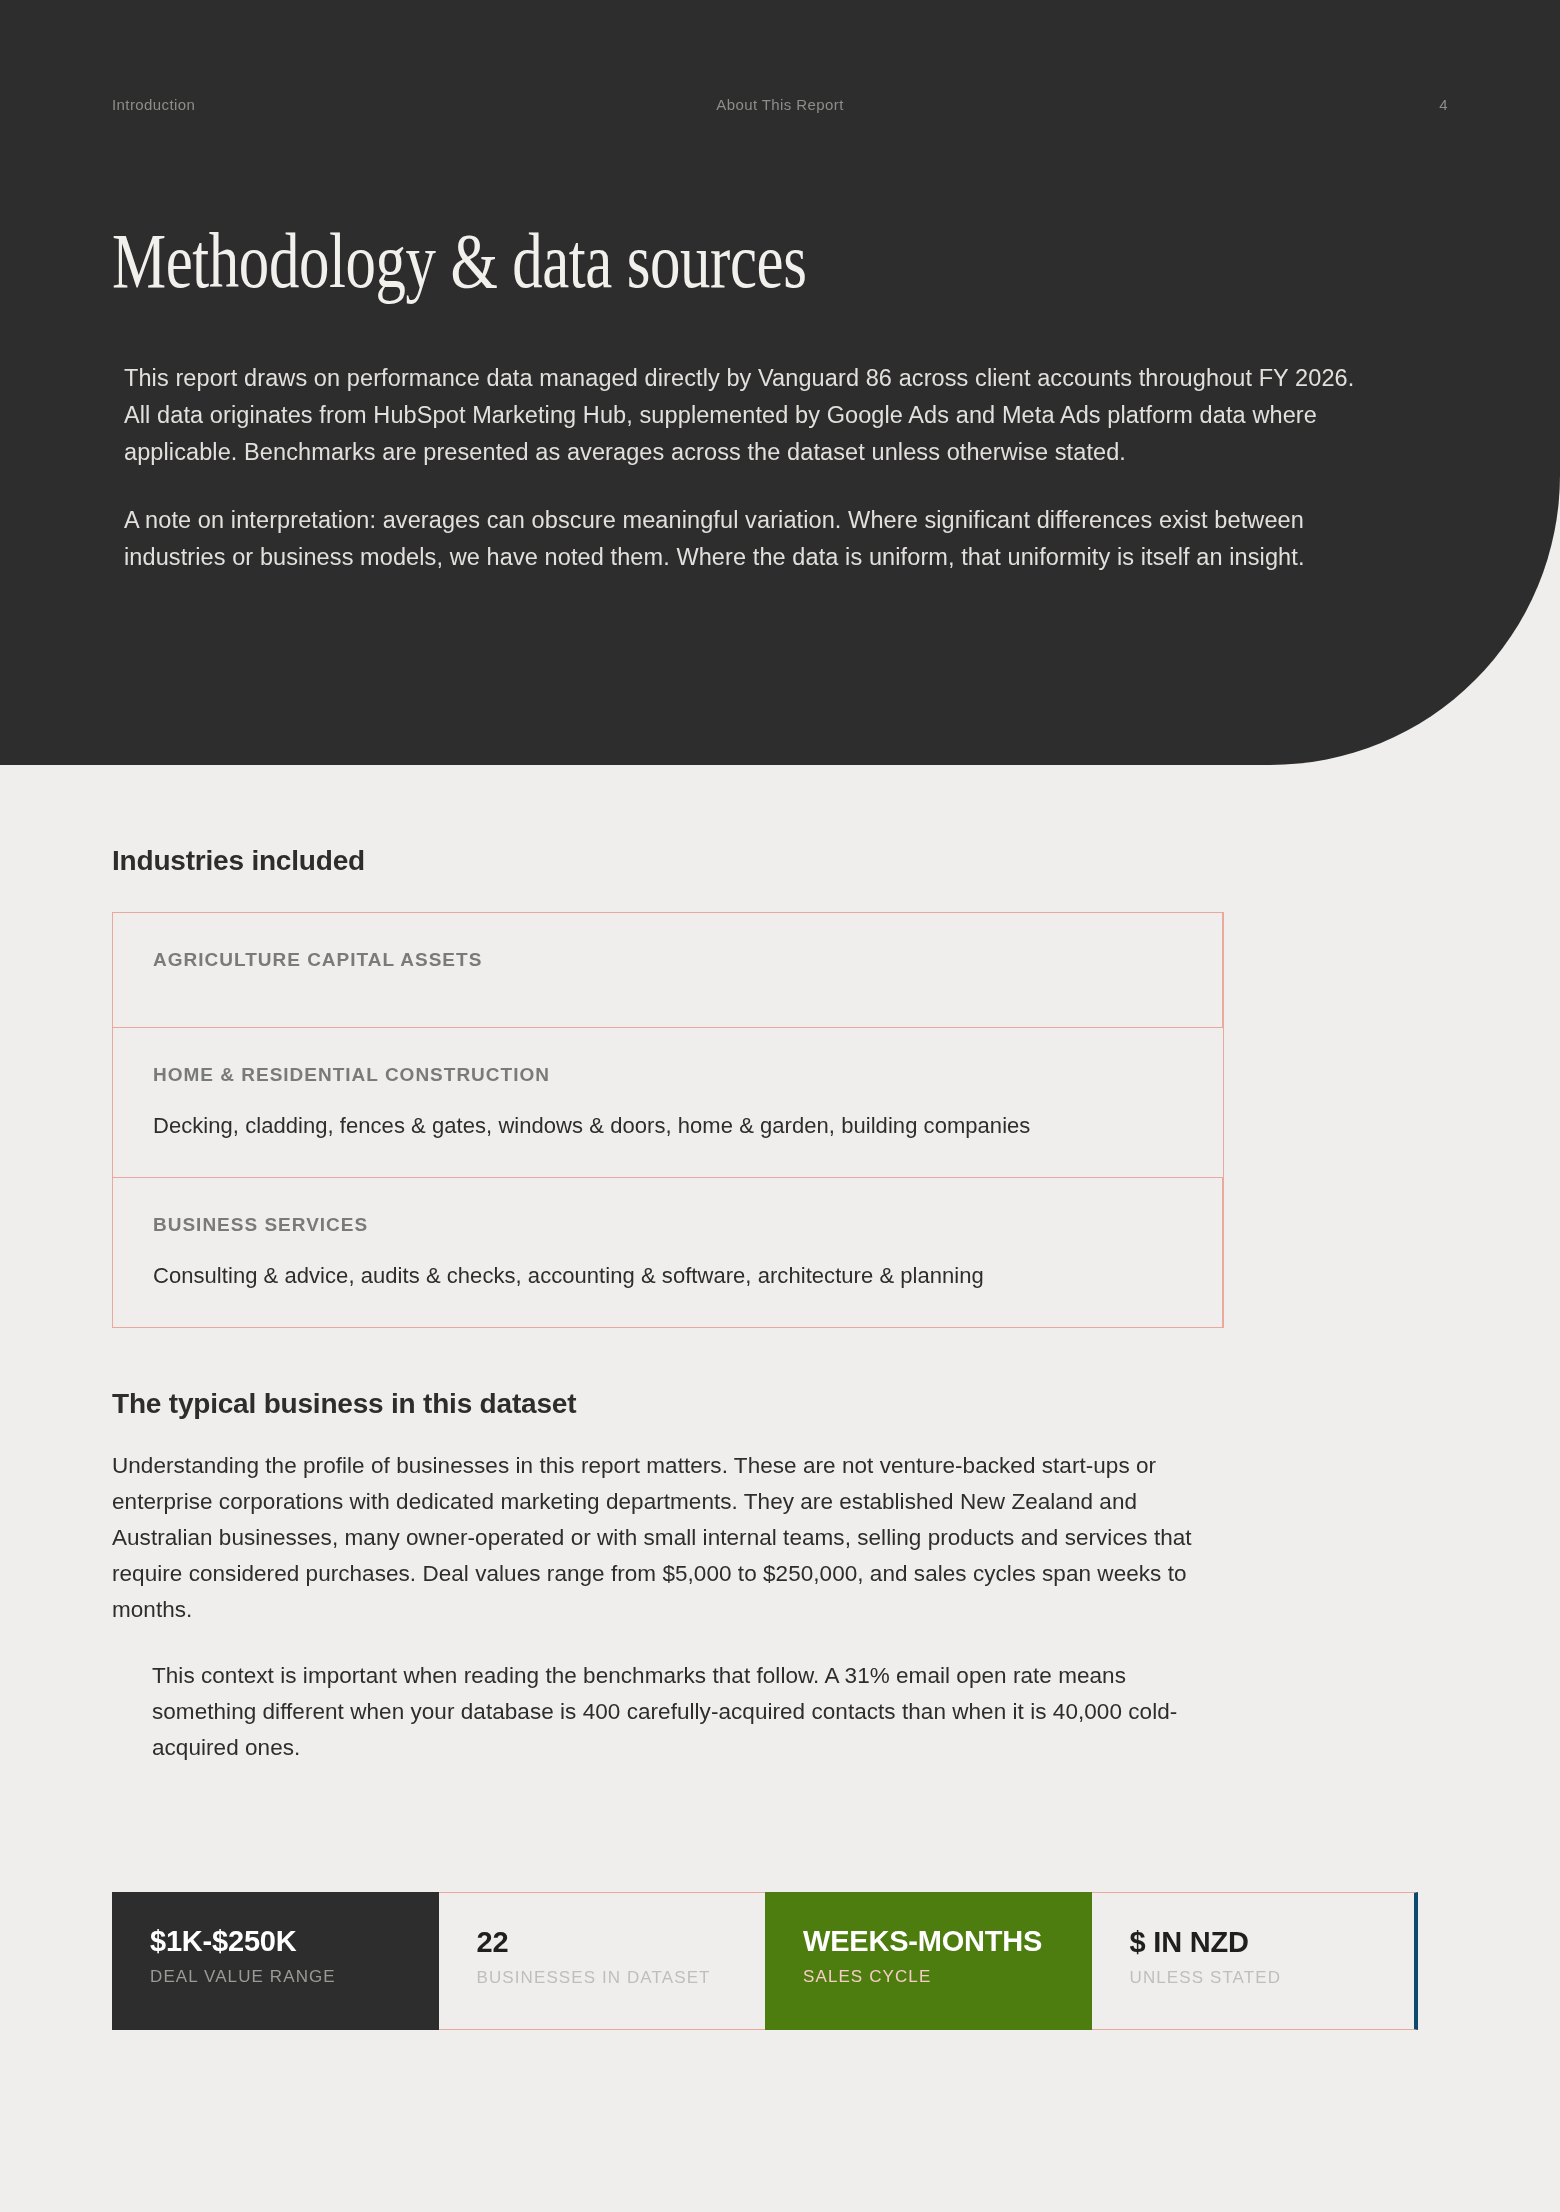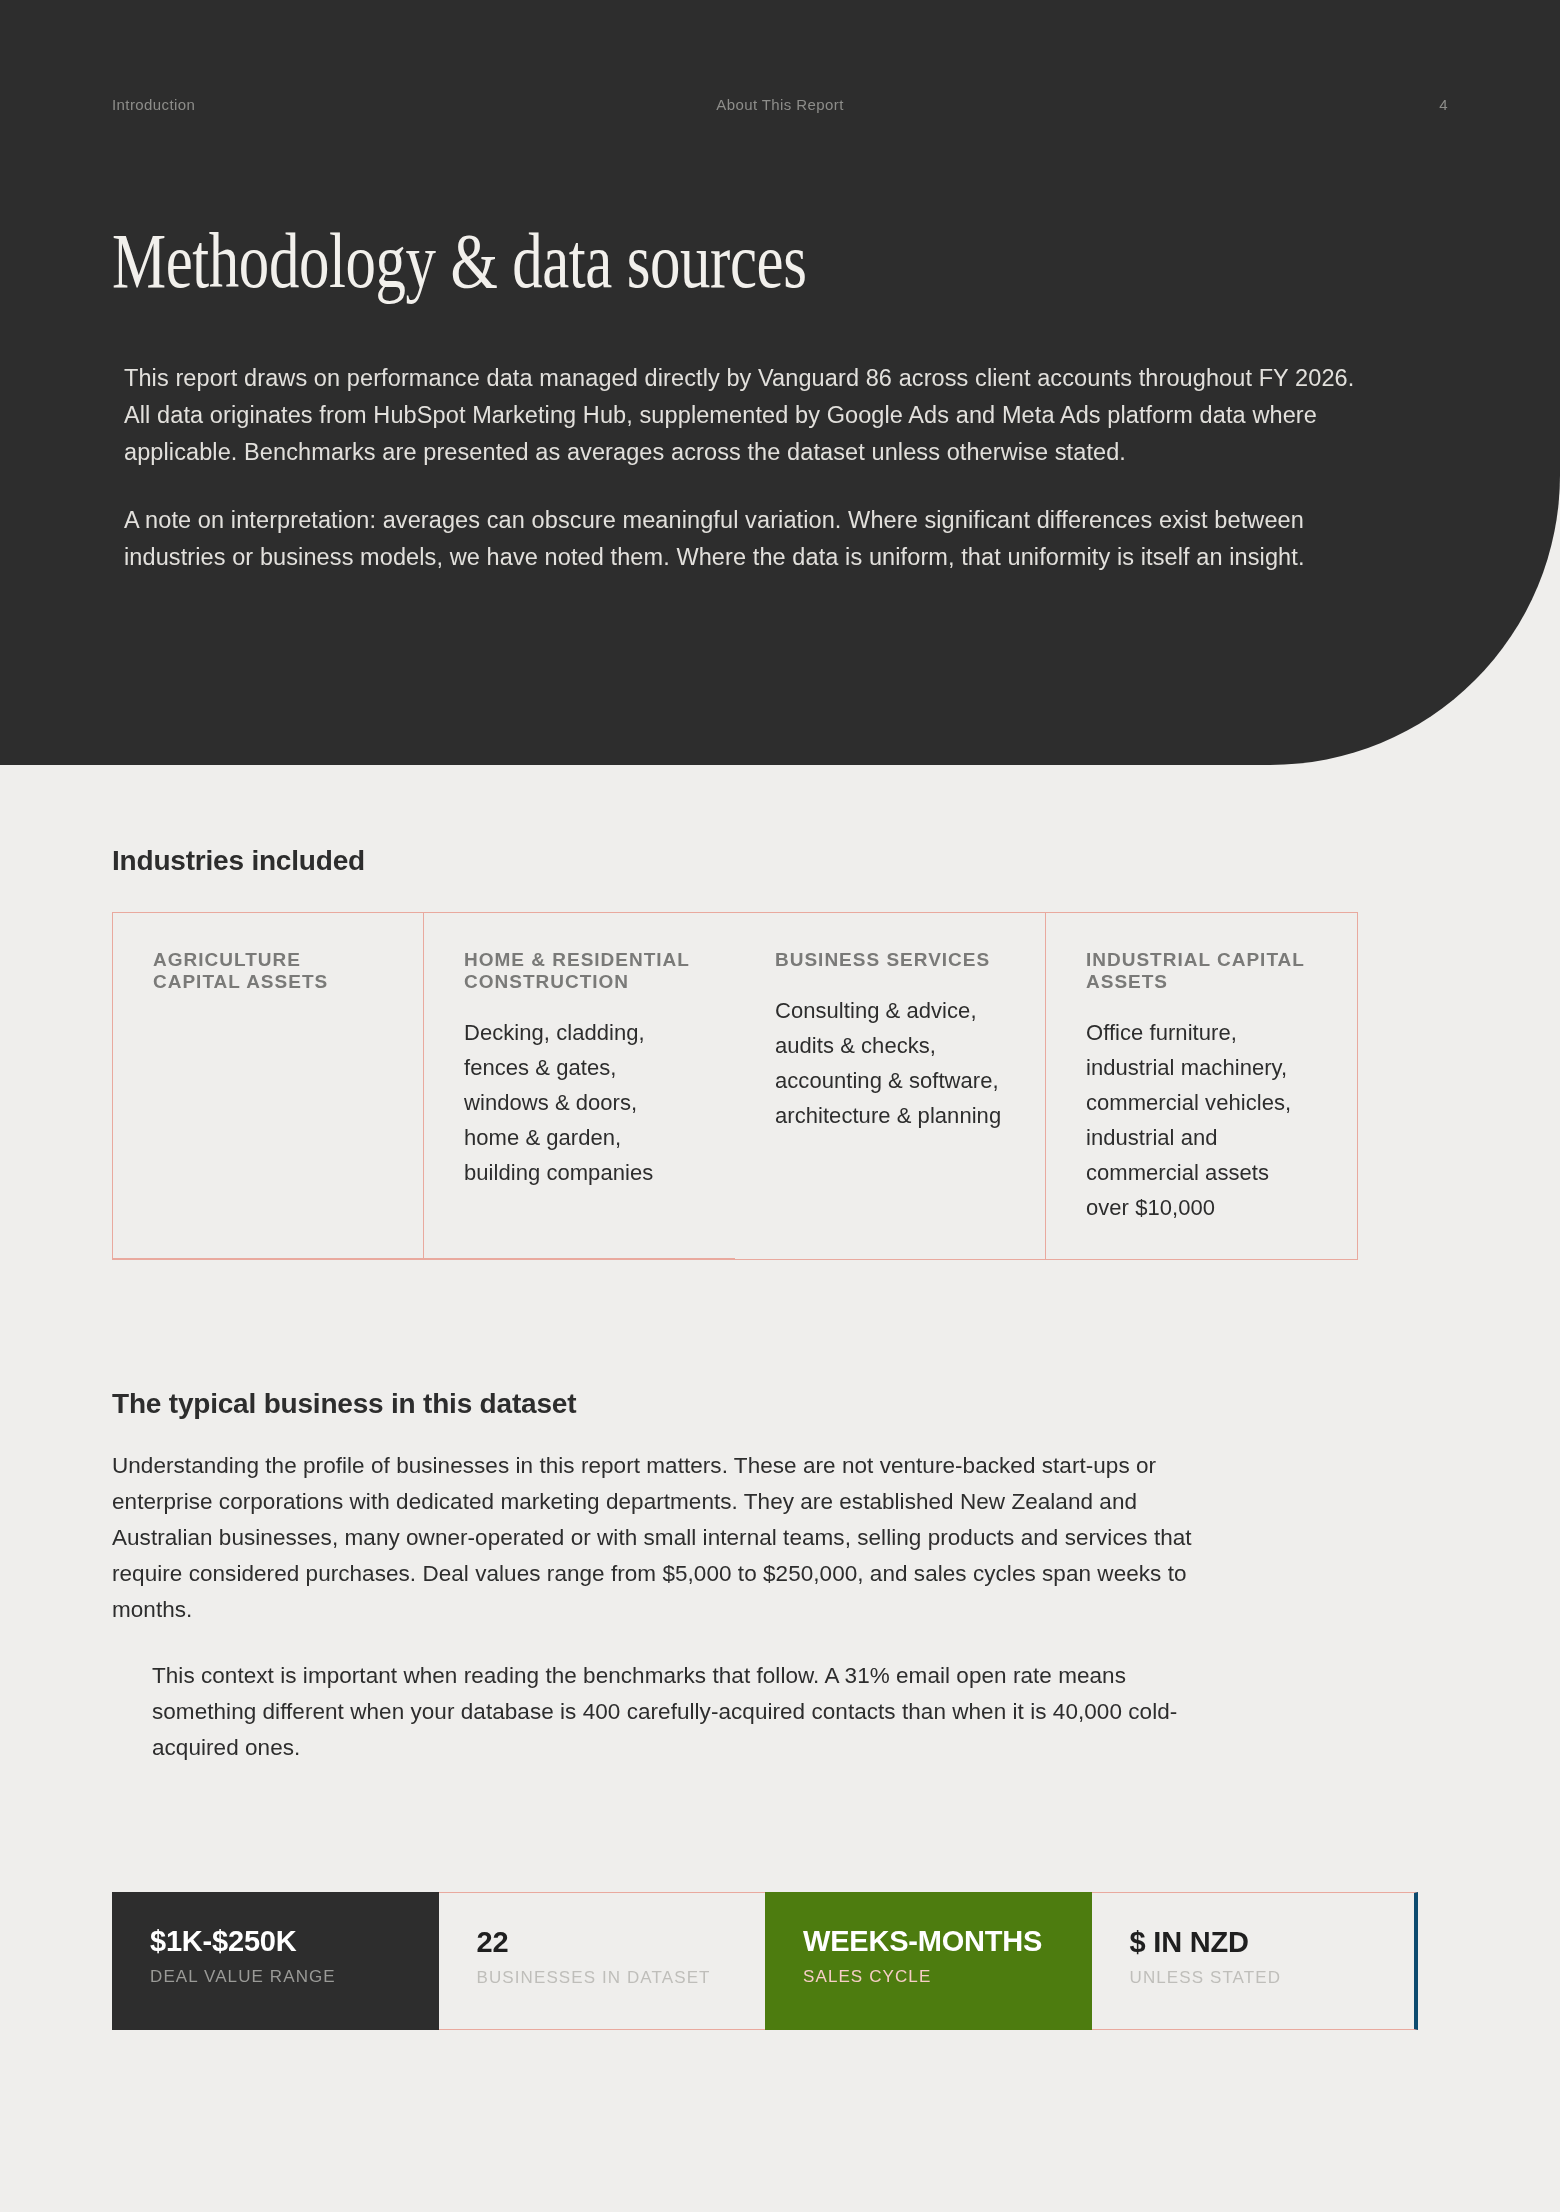--- a/index.html
+++ b/index.html
@@ -59,23 +59,23 @@
     position:absolute; left:112px;
     font-size:28px; font-weight:700; color:#2D2D2D;
     letter-spacing:-0.2px;
   }
   #h2-industries { top:845px; }
   #h2-typical    { top:1388px; }
 
   
   .industries {
     position:absolute; left:112px; top:912px;
-    width:1246px;
+    width:1112px;
     border:1px solid #E9A99E;
-    display:grid; grid-template-columns:1fr 1fr 1fr 1fr;
+    display:grid; grid-template-columns:1fr;
   }
   .ind-cell { padding:36px 40px 34px 40px; }
   .ind-cell.b-r { border-right:1px solid #E9A99E; }
   .ind-cell.b-b { border-bottom:1px solid #E9A99E; }
   .ind-label {
     font-size:19px; font-weight:700; letter-spacing:1.0px;
     color:#7A7A78; text-transform:uppercase;
     margin-bottom:22px;
   }
   .ind-desc {
@@ -142,24 +142,20 @@
       <div class="ind-label">AGRICULTURE CAPITAL ASSETS</div>
     </div>
     <div class="ind-cell b-b">
       <div class="ind-label">HOME &amp; RESIDENTIAL CONSTRUCTION</div>
       <div class="ind-desc">Decking, cladding, fences &amp; gates, windows &amp; doors, home &amp; garden, building companies</div>
     </div>
     <div class="ind-cell b-r">
       <div class="ind-label">BUSINESS SERVICES</div>
       <div class="ind-desc">Consulting &amp; advice, audits &amp; checks, accounting &amp; software, architecture &amp; planning</div>
     </div>
-    <div class="ind-cell">
-      <div class="ind-label">INDUSTRIAL CAPITAL ASSETS</div>
-      <div class="ind-desc">Office furniture, industrial machinery, commercial vehicles, industrial and commercial assets over $10,000</div>
-    </div>
   </div>
 
   <h2 class="section-h2" id="h2-typical">The typical business in this dataset</h2>
 
   <div class="typical-body">
     <p>Understanding the profile of businesses in this report matters. These are not venture-backed start-ups or enterprise corporations with dedicated marketing departments. They are established New Zealand and Australian businesses, many owner-operated or with small internal teams, selling products and services that require considered purchases. Deal values range from $5,000 to $250,000, and sales cycles span weeks to months.</p>
     <p>This context is important when reading the benchmarks that follow. A 31% email open rate means something different when your database is 400 carefully-acquired contacts than when it is 40,000 cold-acquired ones.</p>
   </div>
 
   <div class="stats">

